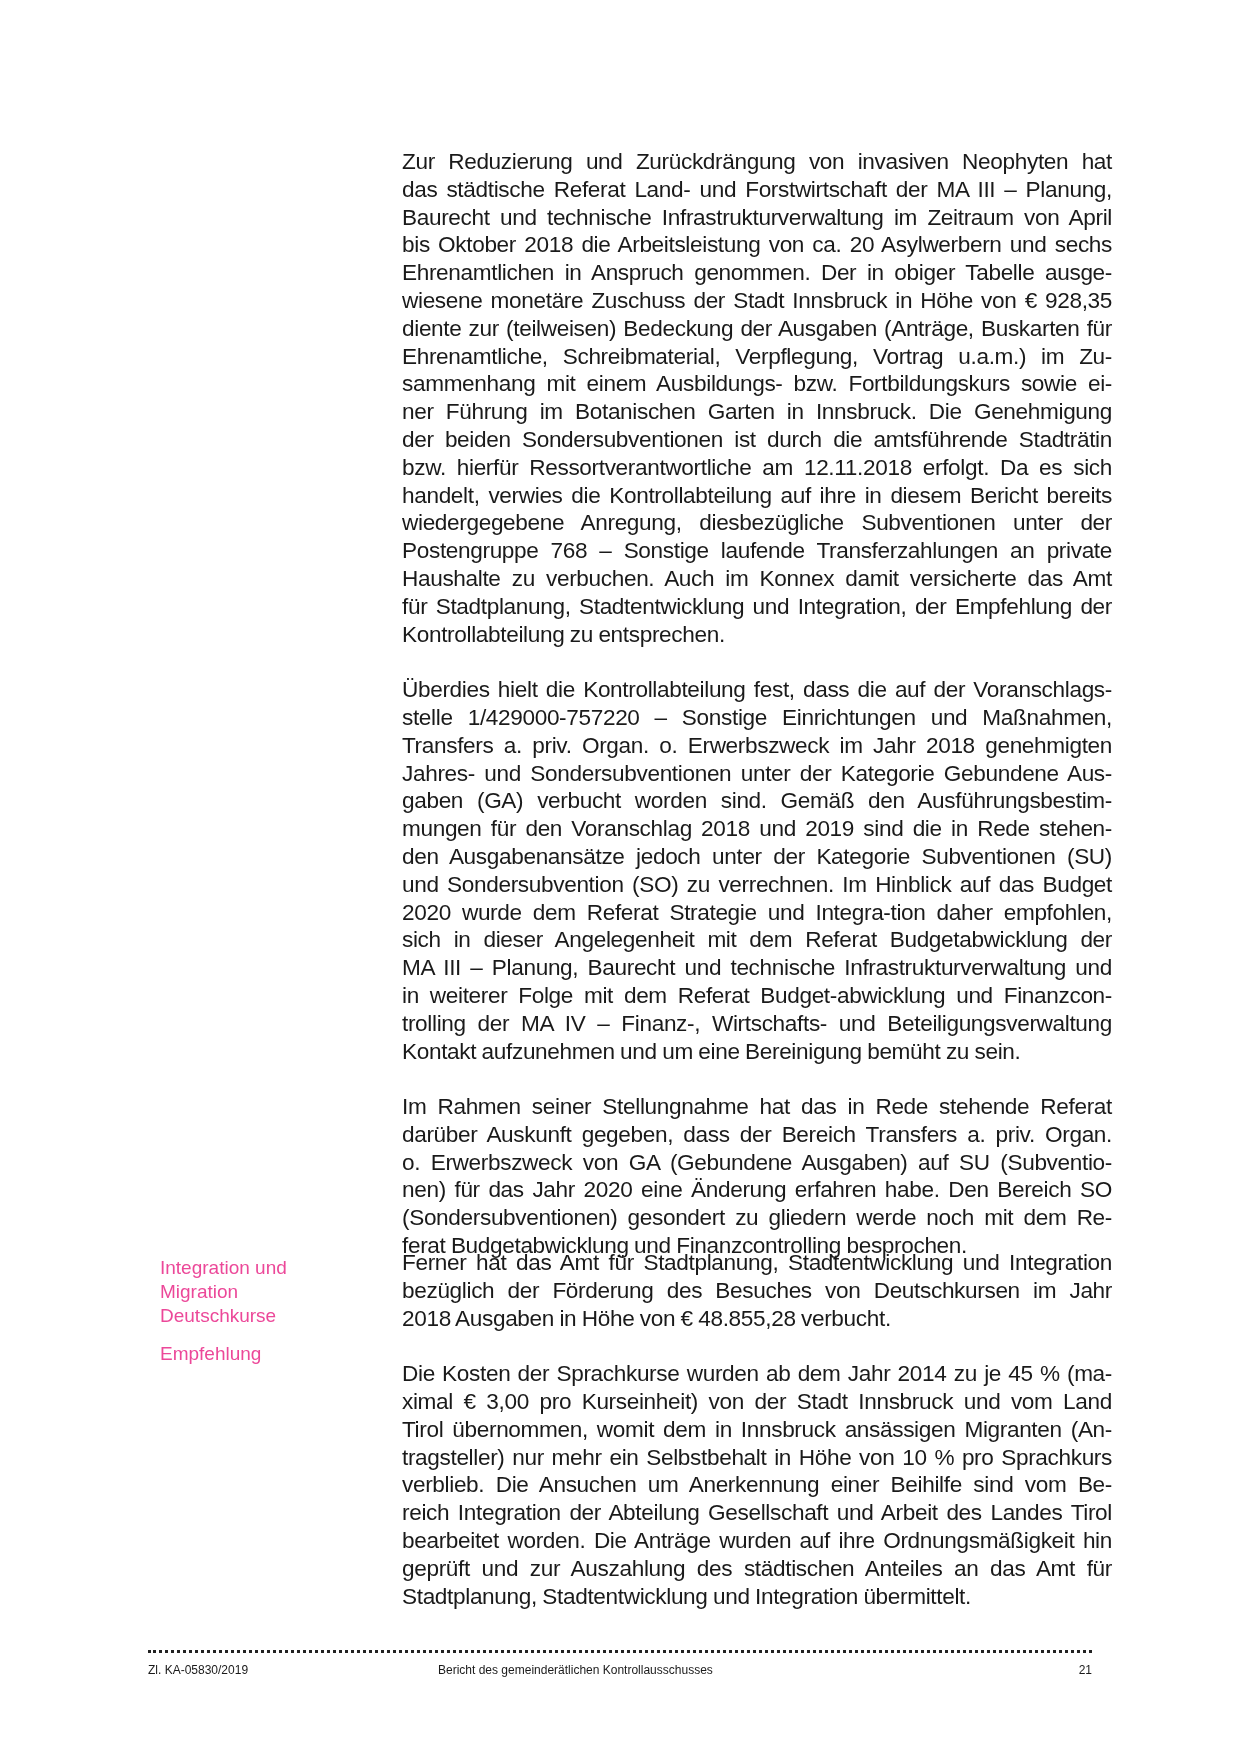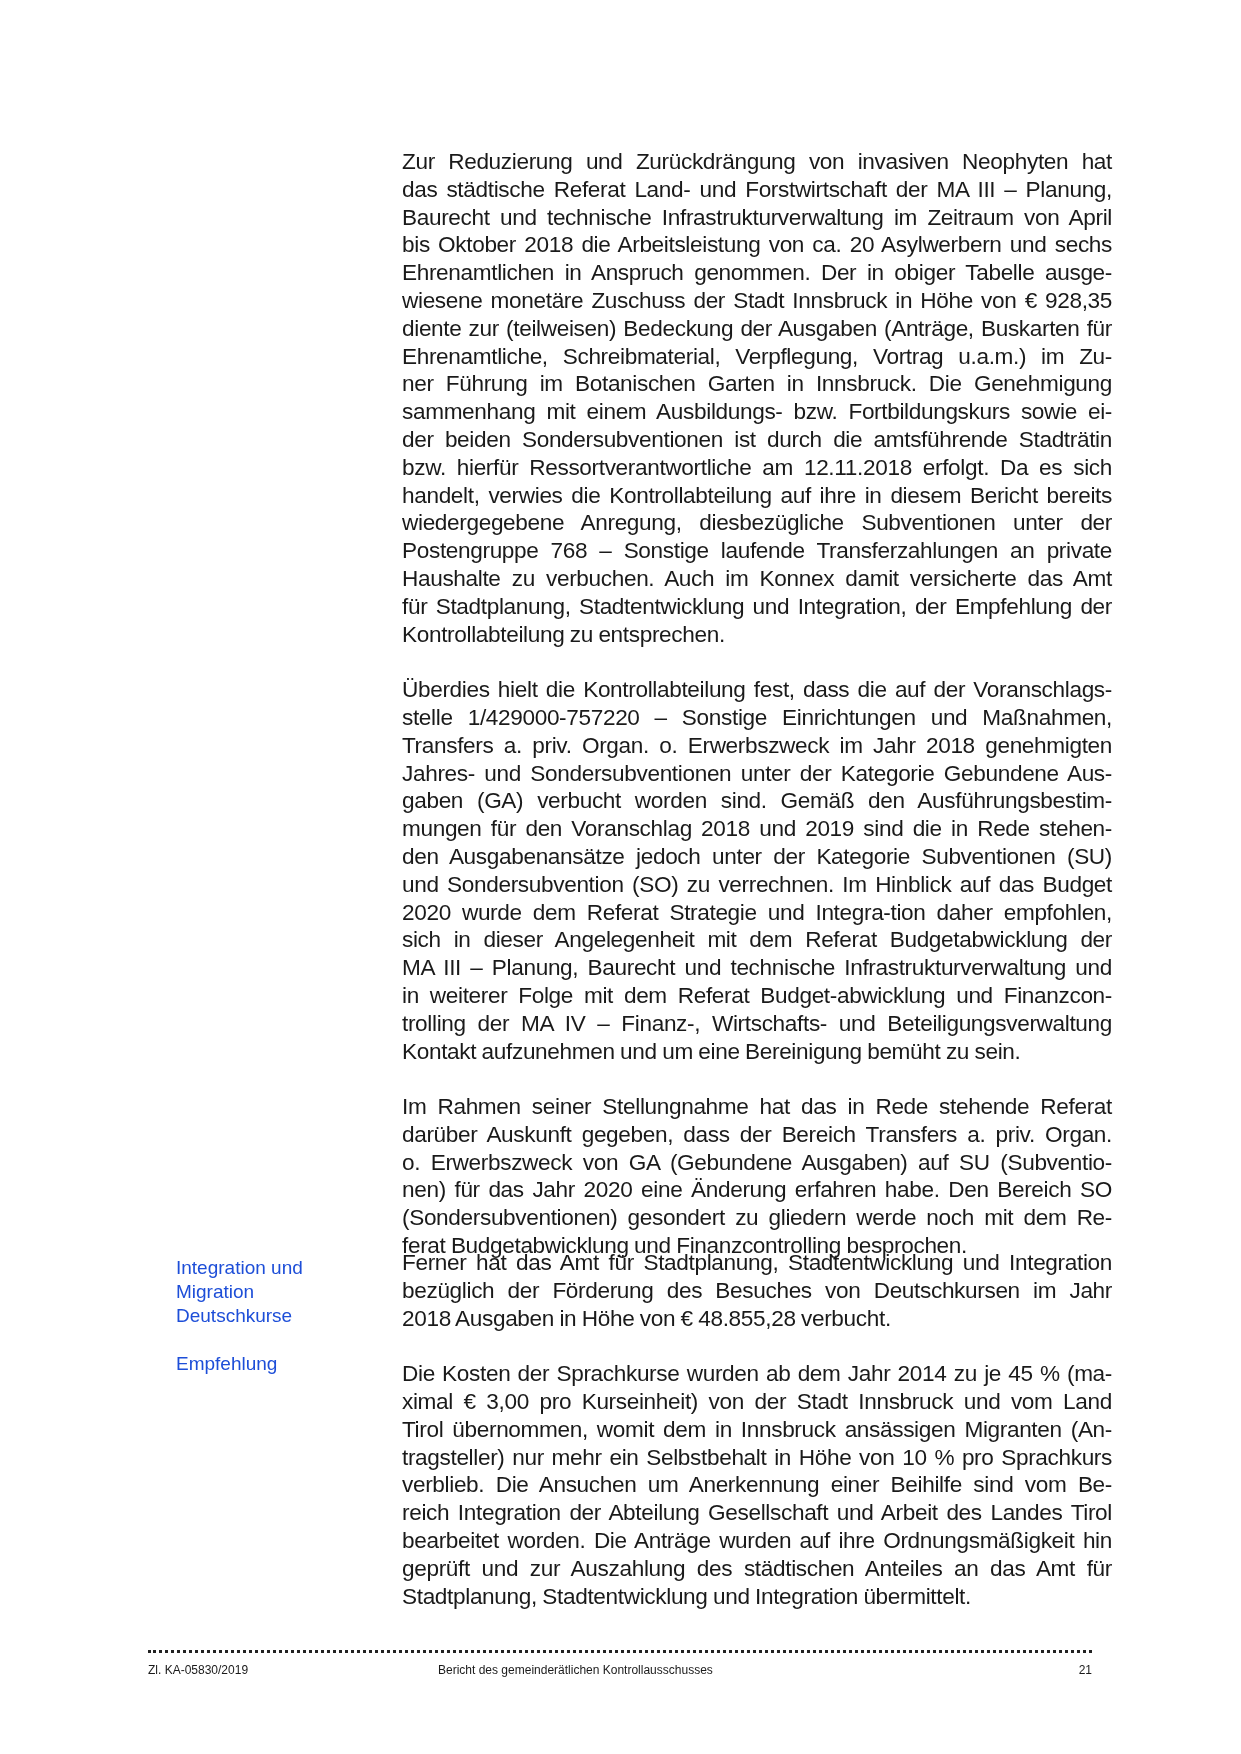--- a/index.html
+++ b/index.html
@@ -43,31 +43,31 @@
     .body-col p .line {
       display: block;
       text-align: justify;
       text-align-last: justify;
     }
     .body-col p .line.last {
       text-align-last: left;
     }
     .sidebar {
       position: absolute;
-      left: 176px;
+      left: 160px;
       width: 200px;
-      color: #1d4ed8;
+      color: #ec4899;
       font-size: 19px;
       line-height: 24px;
     }
     .sidebar .label {
       margin: 0;
     }
     .sidebar .label.gap {
-      margin-top: 24px;
+      margin-top: 14px;
     }
     .footer-rule {
       position: absolute;
       left: 148px;
       top: 1650px;
       width: 944px;
       height: 0;
       border-top: 3px dotted #222;
     }
     .footer {
@@ -92,22 +92,22 @@
   <div class="body-col" id="col-top" style="top:148px;">
     <p>
         <span class="line">Zur Reduzierung und Zurückdrängung von invasiven Neophyten hat</span>
         <span class="line">das städtische Referat Land- und Forstwirtschaft der MA III – Planung,</span>
         <span class="line">Baurecht und technische Infrastrukturverwaltung im Zeitraum von April</span>
         <span class="line">bis Oktober 2018 die Arbeitsleistung von ca. 20 Asylwerbern und sechs</span>
         <span class="line">Ehrenamtlichen in Anspruch genommen. Der in obiger Tabelle ausge-</span>
         <span class="line">wiesene monetäre Zuschuss der Stadt Innsbruck in Höhe von € 928,35</span>
         <span class="line">diente zur (teilweisen) Bedeckung der Ausgaben (Anträge, Buskarten für</span>
         <span class="line">Ehrenamtliche, Schreibmaterial, Verpflegung, Vortrag u.a.m.) im Zu-</span>
+        <span class="line">sammenhang mit einem Ausbildungs- bzw. Fortbildungskurs sowie ei-</span>
         <span class="line">ner Führung im Botanischen Garten in Innsbruck. Die Genehmigung</span>
-        <span class="line">sammenhang mit einem Ausbildungs- bzw. Fortbildungskurs sowie ei-</span>
         <span class="line">der beiden Sondersubventionen ist durch die amtsführende Stadträtin</span>
         <span class="line">bzw. hierfür Ressortverantwortliche am 12.11.2018 erfolgt. Da es sich</span>
         <span class="line">handelt, verwies die Kontrollabteilung auf ihre in diesem Bericht bereits</span>
         <span class="line">wiedergegebene Anregung, diesbezügliche Subventionen unter der</span>
         <span class="line">Postengruppe 768 – Sonstige laufende Transferzahlungen an private</span>
         <span class="line">Haushalte zu verbuchen. Auch im Konnex damit versicherte das Amt</span>
         <span class="line">für Stadtplanung, Stadtentwicklung und Integration, der Empfehlung der</span>
         <span class="line last">Kontrollabteilung zu entsprechen.</span>
       </p>
     <p>

